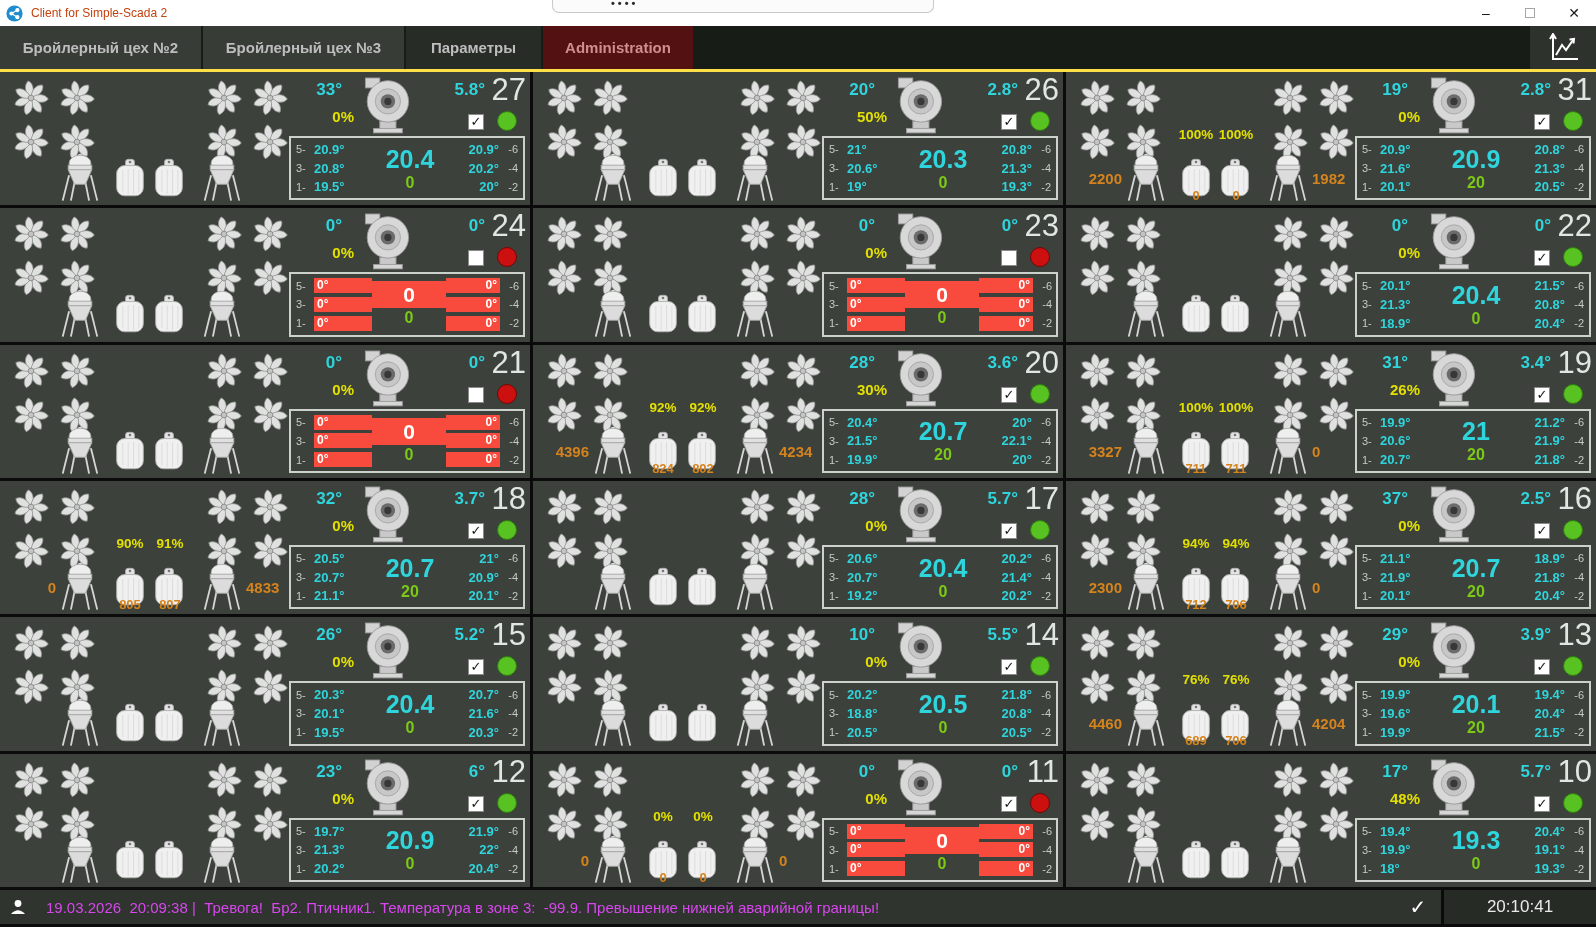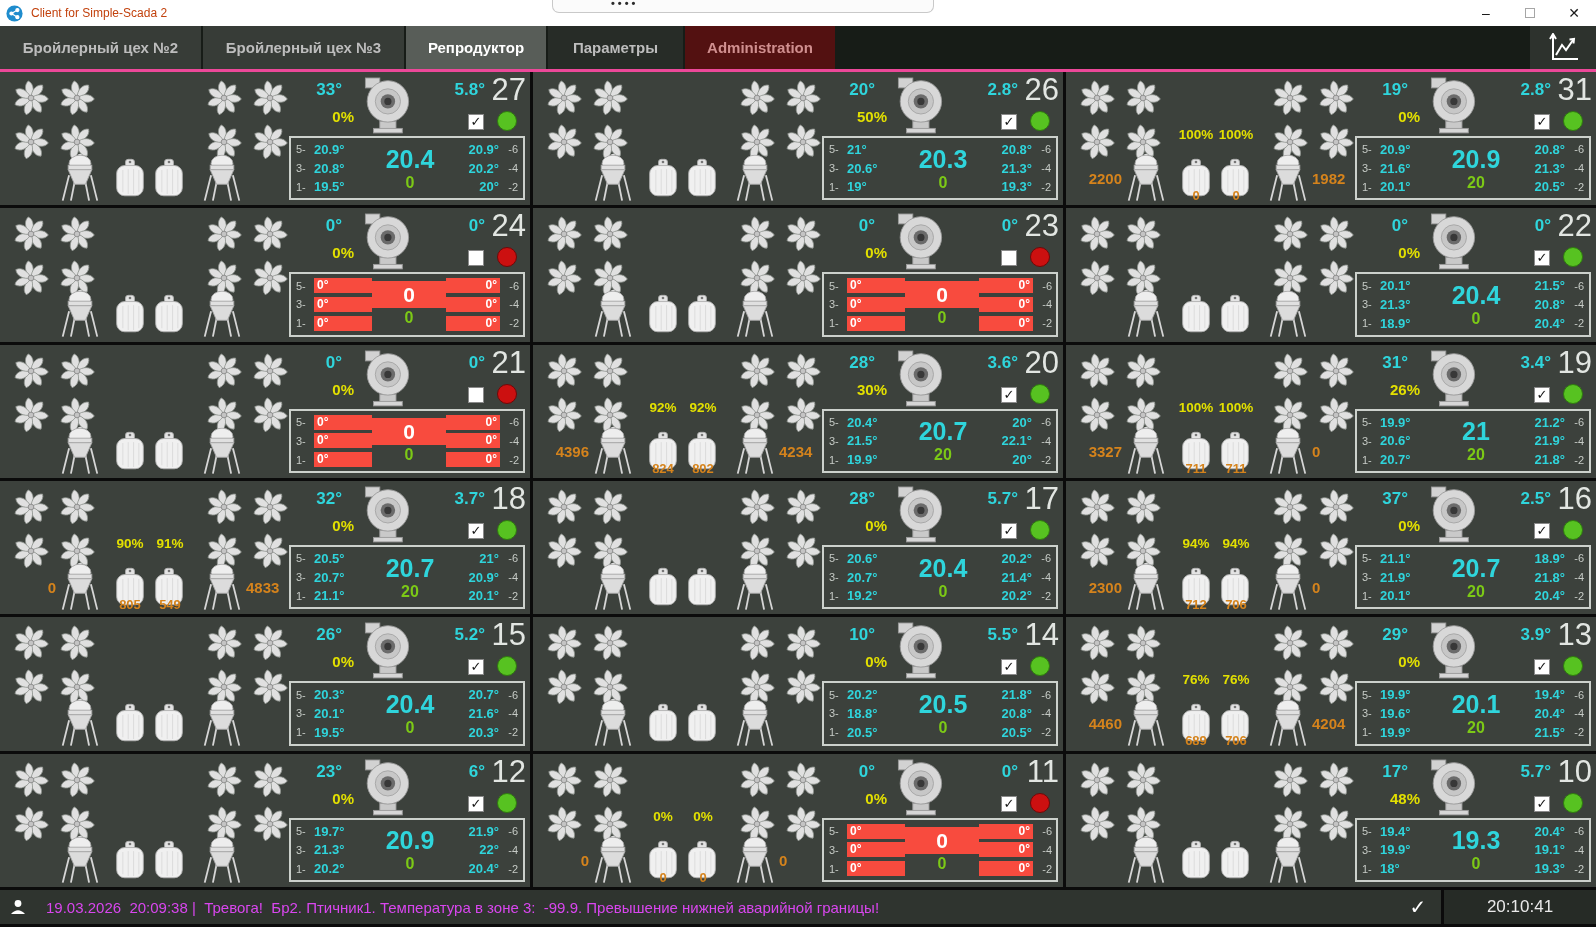--- a/index.html
+++ b/index.html
@@ -16,21 +16,21 @@
   .logo{width:17px;height:17px;margin-left:6px;flex:0 0 auto}
   .win-title{margin-left:8px;font-size:12px;color:#c2410c}
   .notch{position:absolute;left:552px;top:0;width:382px;height:13px;background:#fbfbfb;
          border:1px solid #c9c9c9;border-top:none;border-radius:0 0 7px 7px}
   .notch-dots{position:absolute;left:58px;top:-3px;font-size:11px;letter-spacing:3px;color:#2a2a2a;font-weight:bold}
   .controls{margin-left:auto;display:flex;height:100%}
   .ctrl{width:44px;height:100%;display:flex;align-items:center;justify-content:center;font-size:14px;color:#1a1a1a}
   .ctrl-max span{width:10px;height:10px;border:1px solid #a6a6a6;display:block}
 
   
-  .tabbar{height:46px;background:#171c17;display:flex;gap:2px;border-bottom:3px solid #ec4899}
+  .tabbar{height:46px;background:#171c17;display:flex;gap:2px;border-bottom:3px solid #fde047}
   .tab{display:flex;align-items:center;justify-content:center;font-size:15px;font-weight:600;color:#bdbdbd;cursor:default}
   .tab-w1{width:201px}.tab-w2{width:201px}.tab-w3{width:140px}.tab-w4{width:135px}.tab-w5{width:150px}
   .tab-normal{background:#373c37}
   .tab-selected{background:#585d58;color:#ffffff}
   .tab-dim{background:#272c27}
   .tab-admin{background:#531111;color:#d08f8f}
   .trend-btn{margin-left:auto;width:66px;background:#2d322d;display:flex;align-items:center;justify-content:center}
 
   
   .grid{height:815px;background:#0b0b0b;display:grid;
@@ -161,21 +161,20 @@
     <div class="ctrl ctrl-max">
         <span></span>
       </div>
     <div class="ctrl">✕</div>
   </div>
 </header>
 
 <nav class="tabbar">
   <div class="tab tab-w1 tab-normal">Бройлерный цех №2</div>
   <div class="tab tab-w2 tab-normal">Бройлерный цех №3</div>
-  <div class="tab tab-w3 tab-selected">Репродуктор</div>
   <div class="tab tab-w4 tab-dim">Параметры</div>
   <div class="tab tab-w5 tab-admin">Administration</div>
   <div class="trend-btn">
     <svg width="34" height="30" viewBox="0 0 34 30">
       <g stroke="#ffffff" stroke-width="2" fill="none">
         <path d="M7 2 V26 H32"></path>
         <path d="M4 6 L7 1 L10 6"></path>
         <path d="M10 22 L16 12 L20 17 L27 7"></path>
         <path d="M23.5 6.5 L28 6 L27.5 10.5"></path>
       </g>
@@ -989,21 +988,21 @@
     <svg class="silo s2">
         <use href="#sym-silo"></use>
       </svg>
     <svg class="hopper h2">
         <use href="#sym-hopper"></use>
       </svg>
     <div class="pct pct1">90%</div>
     <div class="pct pct2">91%</div>
     <div class="count cl">0</div>
     <div class="count cs1">805</div>
-    <div class="count cs2">549</div>
+    <div class="count cs2">807</div>
     <div class="count cr">4833</div>
     <div class="temp">32°</div>
     <div class="hum">0%</div>
     <svg class="blower">
         <use href="#sym-blower"></use>
       </svg>
     <div class="temp2">3.7°</div>
     <div class="pid">18</div>
     <div class="chk">
         <span class="chk-mark">✓</span>

